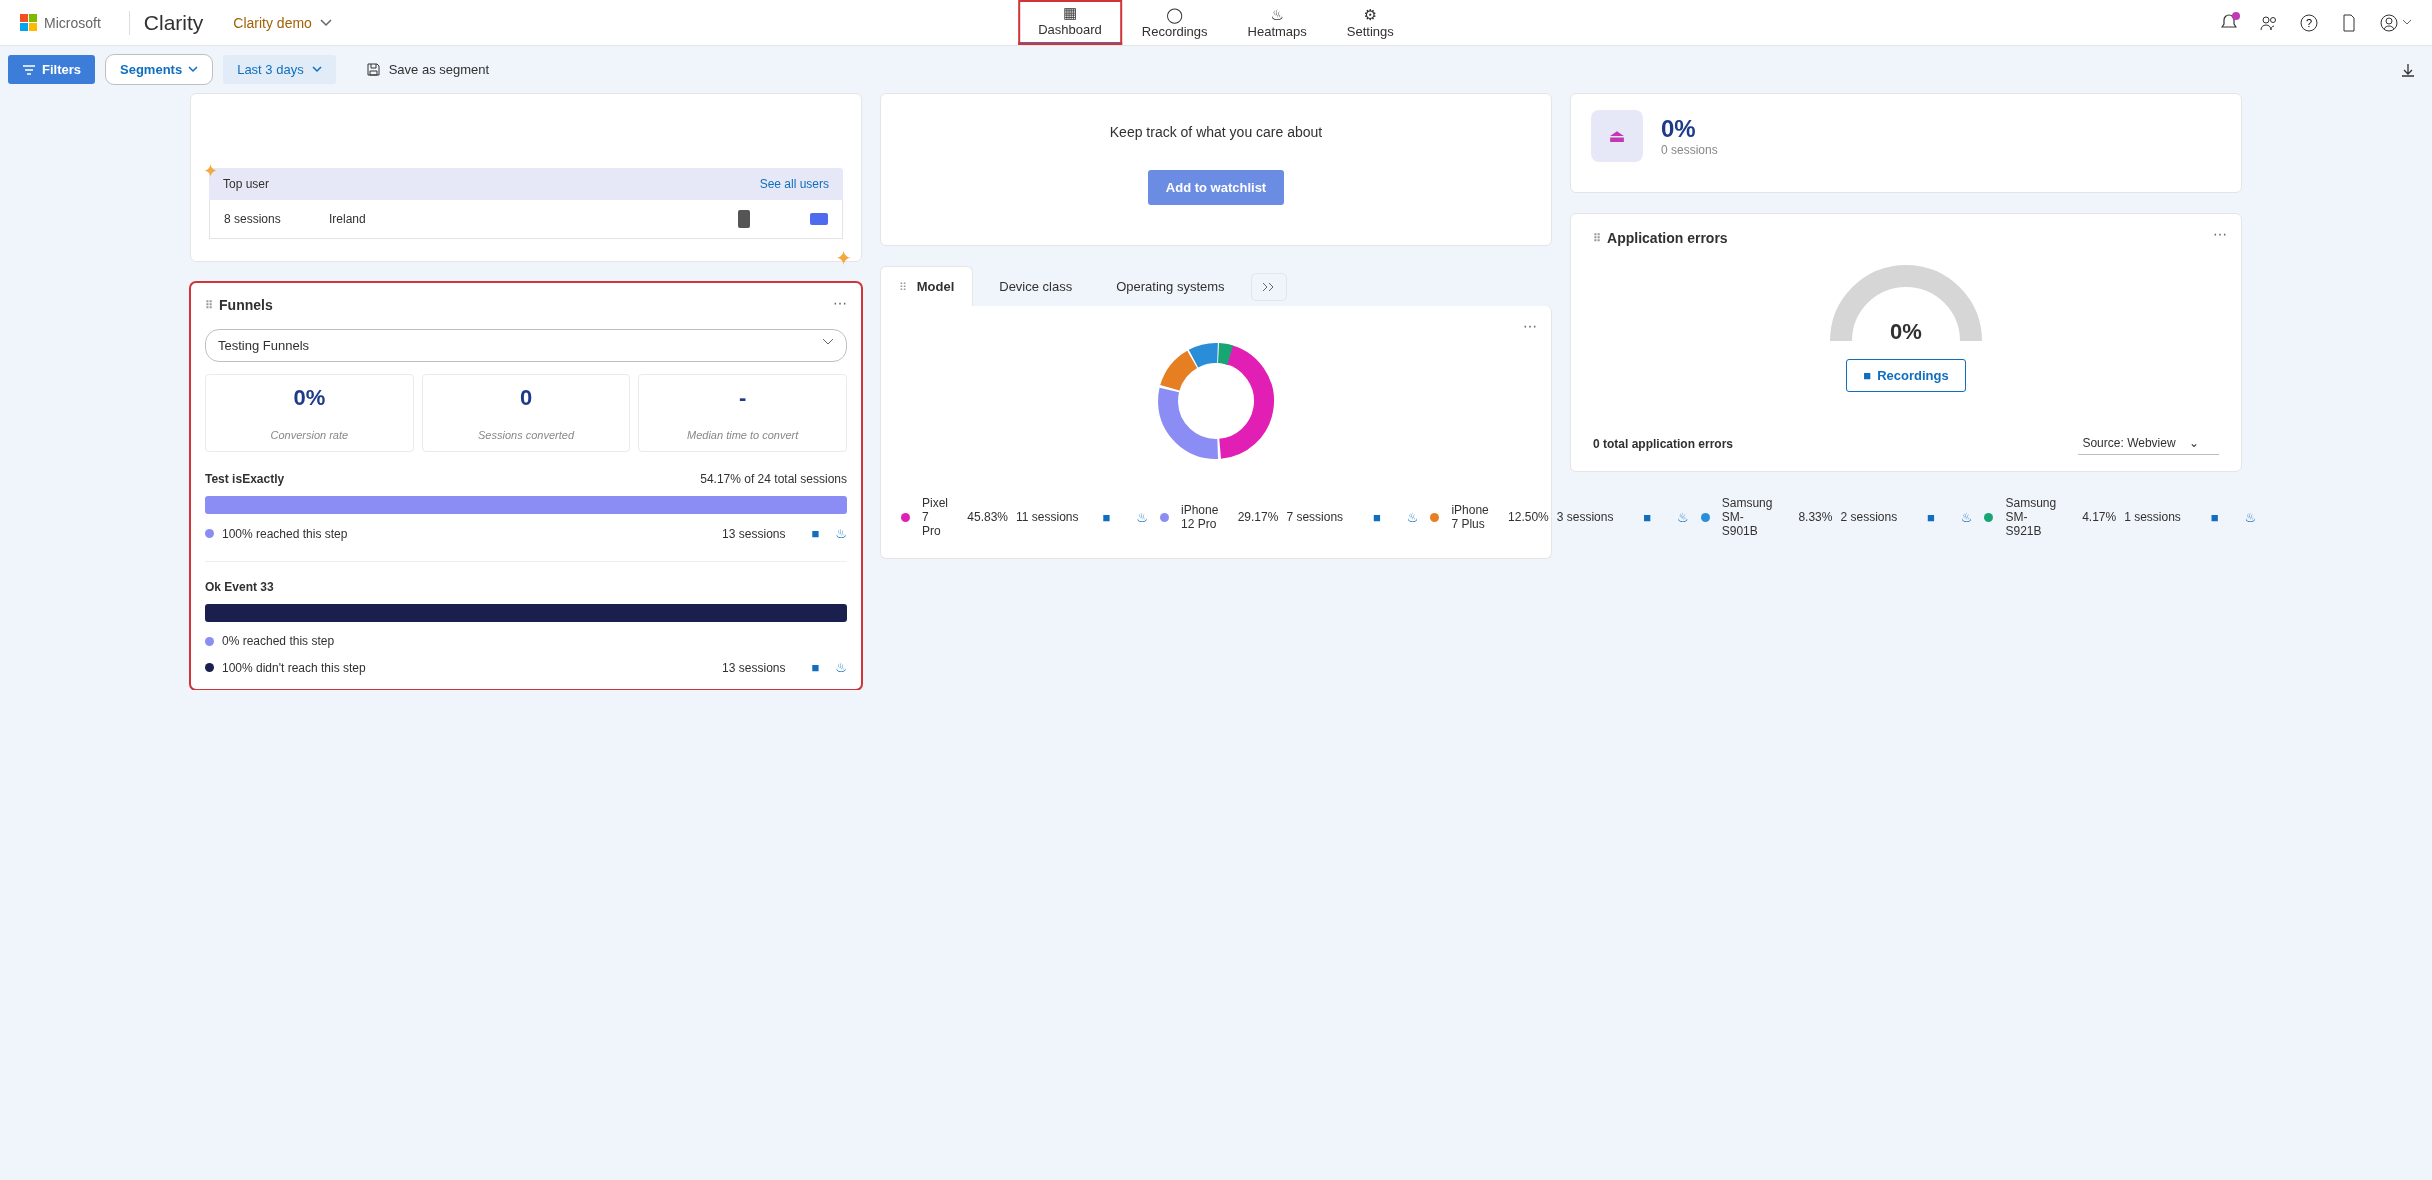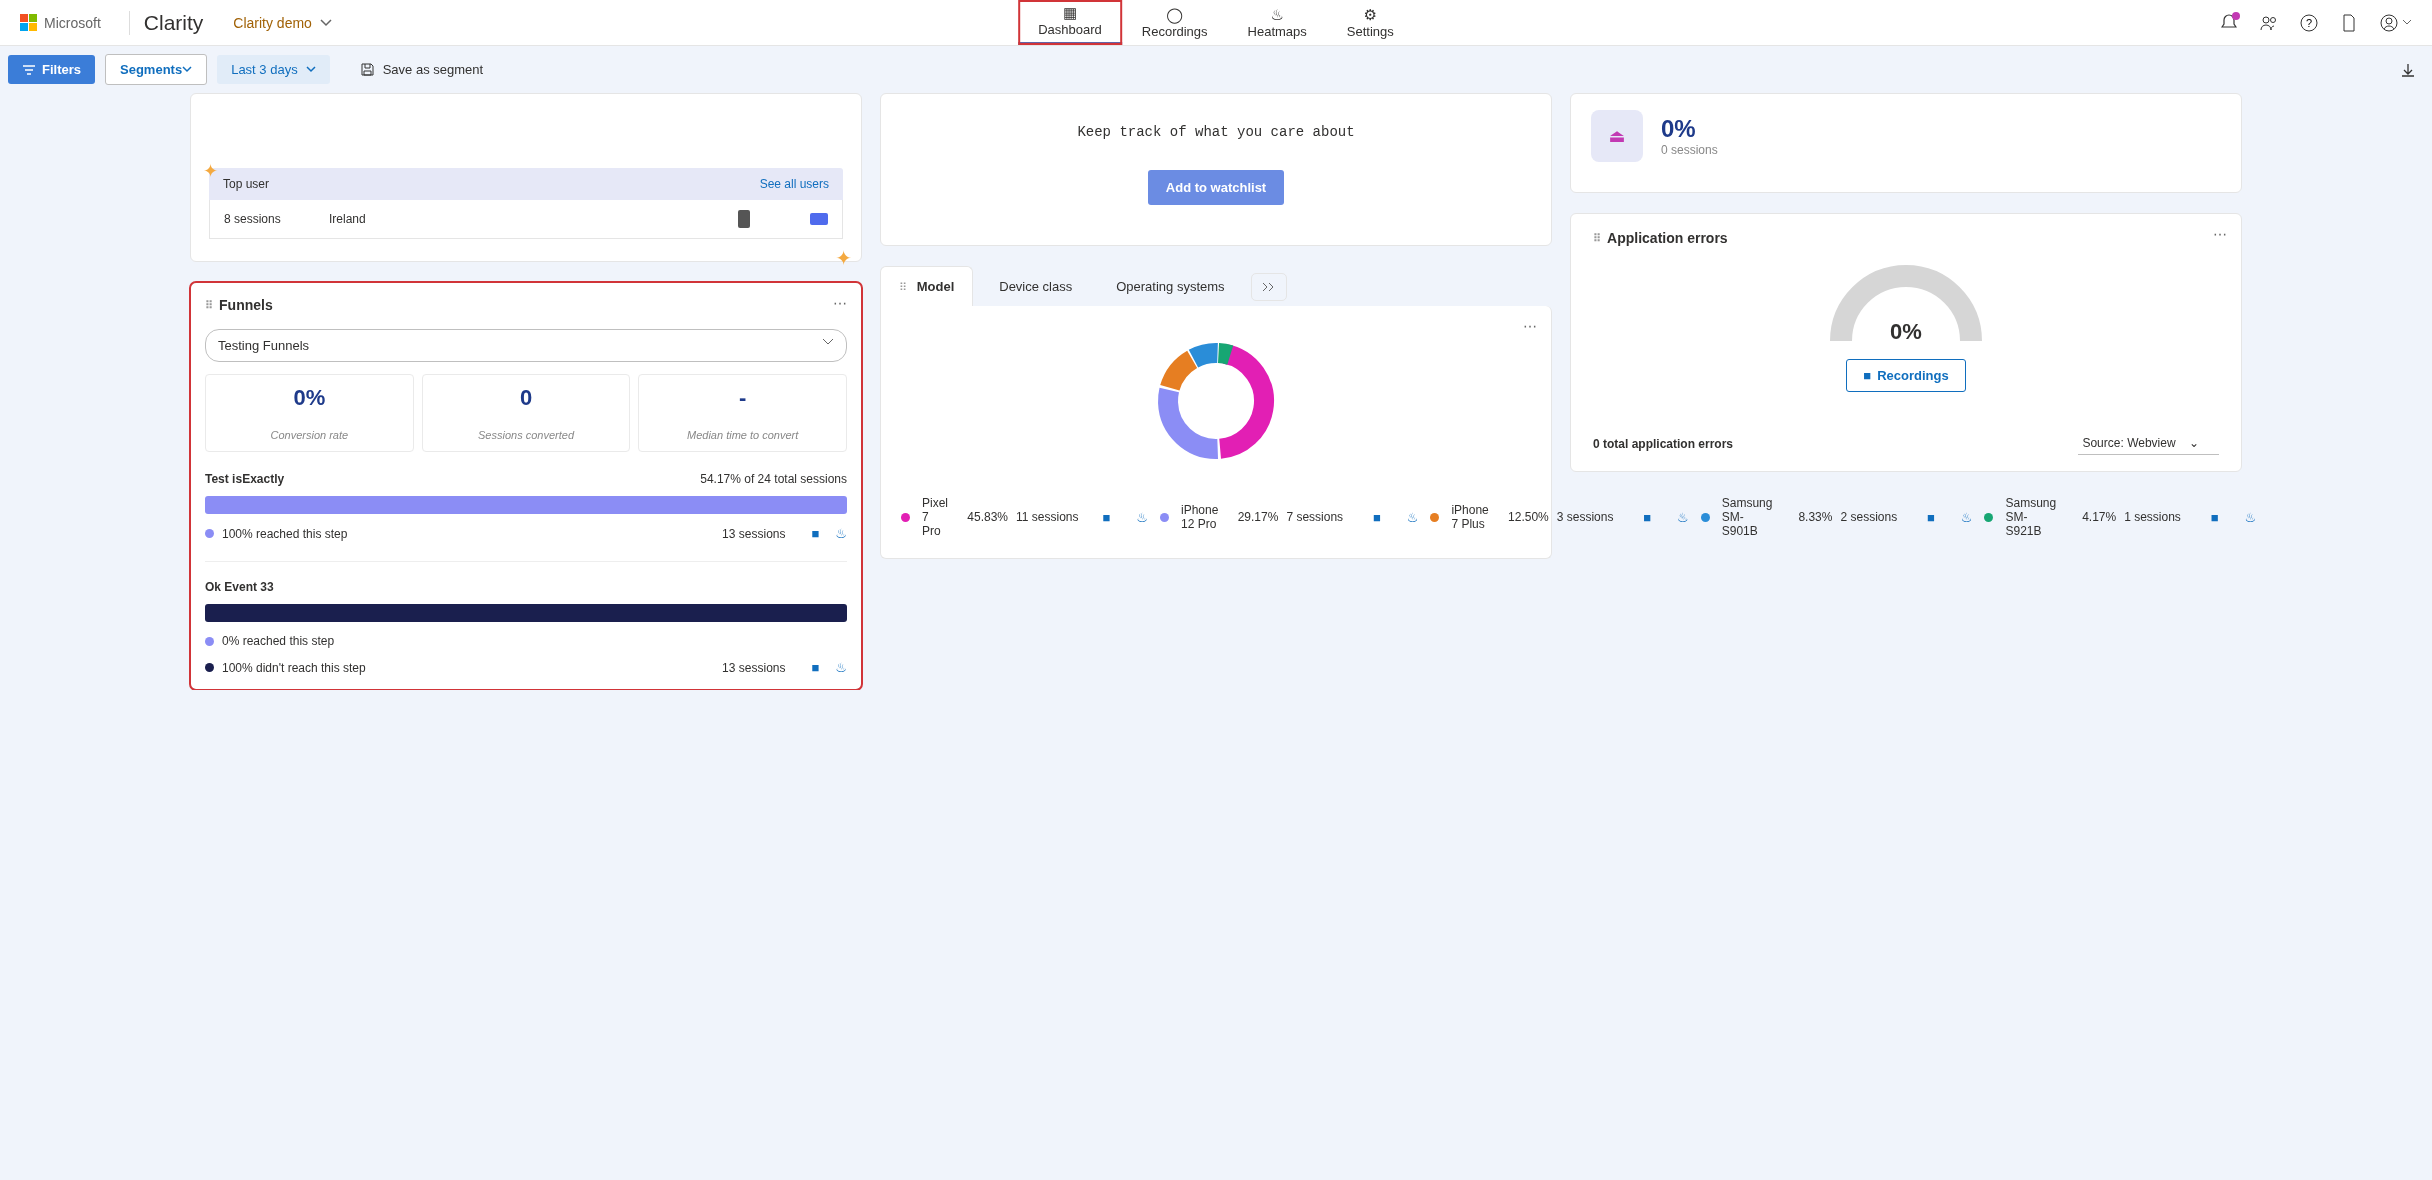--- a/index.html
+++ b/index.html
@@ -24,21 +24,21 @@
     .nav-item.highlighted { outline: 2px solid #d13438; outline-offset: -2px; }
     .nav-icon { font-size: 15px; margin-bottom: 2px; line-height: 1; }
     
     .header-right { margin-left: auto; display: flex; align-items: center; gap: 22px; }
     .hr-icon { width: 18px; height: 18px; cursor: pointer; position: relative; display: flex; align-items: center; justify-content: center; }
     .notif-dot { position: absolute; top: -2px; right: -2px; width: 8px; height: 8px; background: #c239b3; border-radius: 50%; }
     
     
     .filter-bar { background: #f0f4fb; height: 47px; display: flex; align-items: center; padding: 0 8px; gap: 10px; }
     .btn-filters { background: #3b7dd8; color: #fff; border: none; padding: 7px 14px; border-radius: 3px; font-size: 13px; display: flex; align-items: center; gap: 6px; cursor: pointer; font-weight: 600; }
-    .btn-segments { background: #fff; border: 1px solid #bfbfbf; padding: 7px 14px; border-radius: 3px; font-size: 13px; display: flex; align-items: center; cursor: pointer; font-weight: 600; color: #106ebe; text-align: center; }
+    .btn-segments { background: #fff; border: 1px solid #bfbfbf; padding: 7px 14px; border-radius: 9px; font-size: 13px; display: flex; align-items: center; gap: 6px; cursor: pointer; font-weight: 600; color: #106ebe; text-align: center; }
     .btn-date { background: #e1ecf8; border: none; padding: 7px 14px; border-radius: 3px; font-size: 13px; display: flex; align-items: center; gap: 8px; cursor: pointer; color: #106ebe; }
     .save-seg { display: flex; gap: 8px; margin-left: 20px; cursor: pointer; font-size: 13px; }
     .dl-icon { margin-left: auto; margin-right: 8px; cursor: pointer; }
     
     
     .content { padding: 0 190px; display: flex; gap: 18px; }
     .col { flex: 1; min-width: 0; display: flex; flex-direction: column; gap: 20px; }
     
     .card { background: #fff; border: 1px solid #e5e5e5; border-radius: 6px; padding: 14px; position: relative; }
     .card.highlighted { outline: 2px solid #d13438; outline-offset: -1px; }
@@ -54,21 +54,21 @@
     .sparkle.br { bottom: -32px; right: -10px; font-size: 20px; }
     .topuser-link { color: #106ebe; font-size: 12px; cursor: pointer; }
     .topuser-row { border: 1px solid #e5e5e5; border-top: none; padding: 10px 14px; display: flex; align-items: center; font-size: 12px; }
     .topuser-row > span:nth-child(1) { width: 105px; }
     .topuser-row > span:nth-child(2) { width: 90px; }
     .device-icon { width: 12px; height: 18px; background: #555; border-radius: 2px; margin-left: auto; margin-right: 60px; }
     .card-icon-r { width: 18px; height: 12px; background: #4f6bed; border-radius: 2px; }
     
     
     .watch-card { text-align: center; padding: 30px 14px 40px; }
-    .watch-text { font-size: 14px; margin-bottom: 30px; font-family: Liberation Mono, monospace; }
+    .watch-text { font-size: 14px; margin-bottom: 30px; }
     .btn-watch { background: #6b8ce3; color: #fff; border: none; padding: 10px 18px; border-radius: 3px; cursor: pointer; font-size: 13px; font-weight: 600; }
     
     
     .pct-card { display: flex; align-items: center; gap: 18px; padding: 16px 20px 30px; }
     .pct-icon { width: 52px; height: 52px; background: #e6e8f7; border-radius: 8px; display: flex; align-items: center; justify-content: center; color: #c239b3; font-size: 18px; }
     .pct-val { font-size: 24px; font-weight: 600; color: #1e3a8a; }
     .pct-sub { font-size: 12px; color: #888; }
     
     
     .funnels-card { padding: 14px; }

